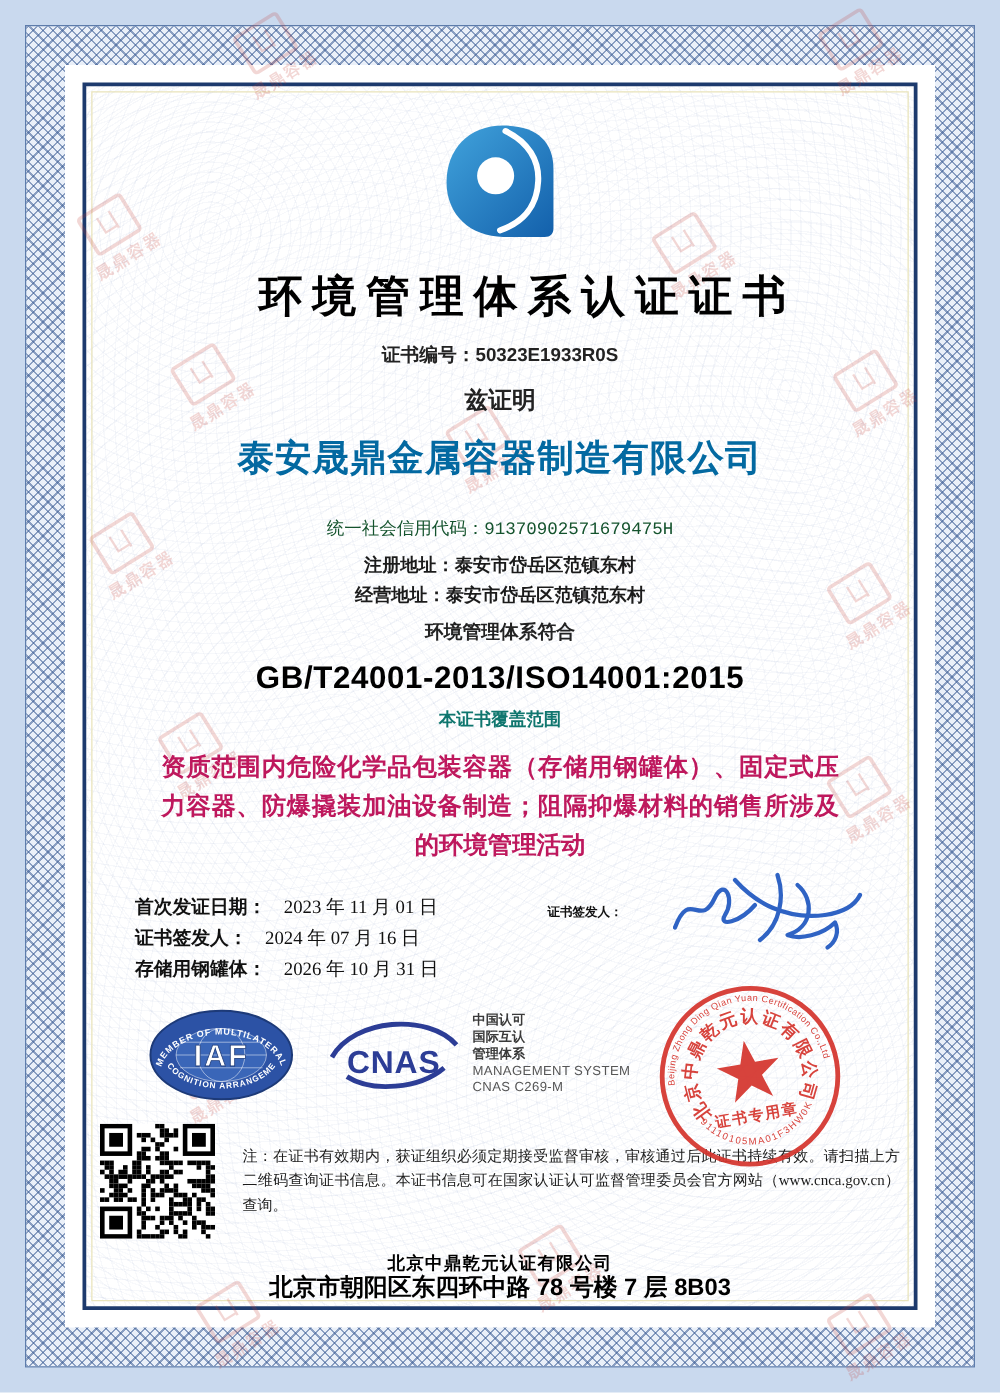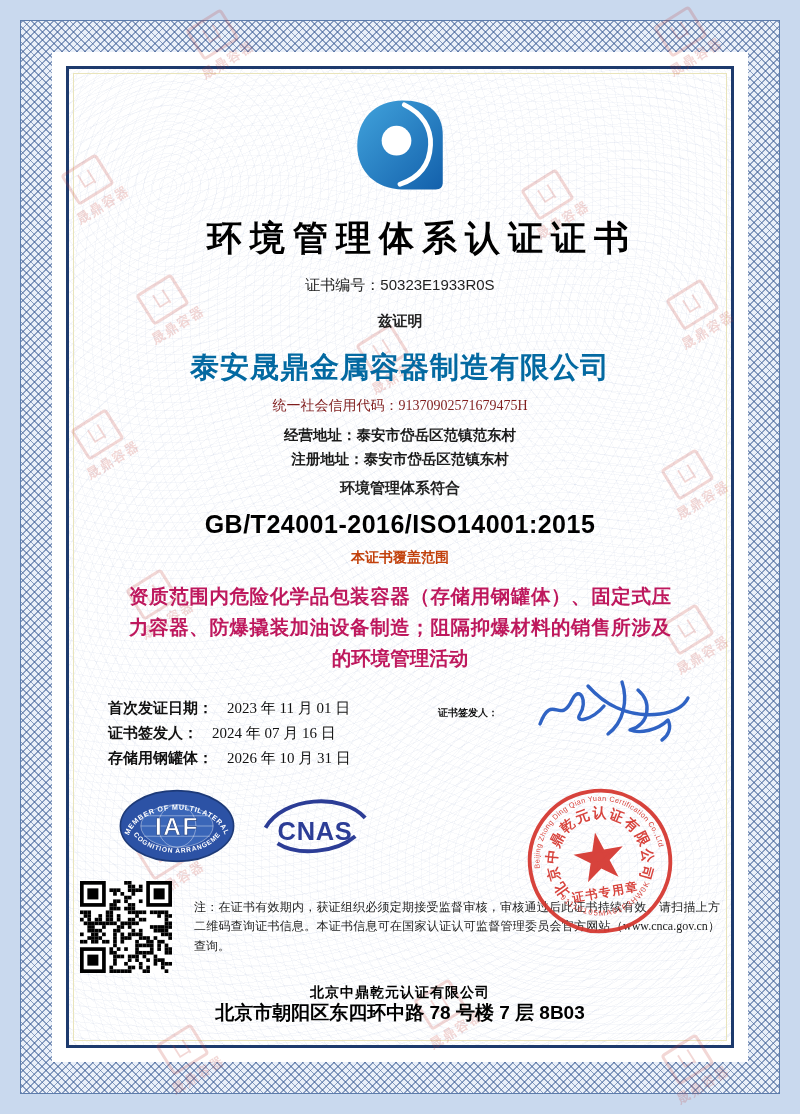--- a/index.html
+++ b/index.html
@@ -46,33 +46,33 @@
   }
   .watermark .stamp-text{font-size:13px;font-weight:bold;letter-spacing:2px;margin-top:3px;white-space:nowrap;}
 
   
   .content{position:absolute;inset:69px;z-index:2;text-align:center;}
 
   .logo{margin:28px auto 0;display:block;width:104px;height:96px;}
 
   .title{margin-top:24px;font-size:35px;line-height:42px;font-weight:700;letter-spacing:8px;color:#000;padding-left:44px;}
 
-  .cert-no{margin-top:16px;font-size:15px;line-height:20px;font-weight:400;color:#222;}
-  .certify{margin-top:16px;font-size:15px;line-height:20px;font-weight:600;color:#222;}
+  .cert-no{margin-top:16px;font-size:15px;line-height:20px;font-weight:700;color:#222;}
+  .certify{margin-top:16px;font-size:19px;line-height:20px;font-weight:600;color:#222;}
 
   .company-name{margin-top:15px;font-size:29px;line-height:42px;font-weight:700;letter-spacing:1px;color:#0369a1;}
 
-  .credit-code{margin-top:9px;font-size:14px;line-height:18px;color:#7f1d1d;font-family:Liberation Serif, serif;}
+  .credit-code{margin-top:27px;font-size:14px;line-height:18px;color:#14532d;font-family:Liberation Mono, monospace;}
 
   .addresses{margin-top:8px;}
   .addr-row{font-size:14.5px;line-height:24px;font-weight:700;color:#1b1b1b;}
 
   .conformity{margin-top:7px;font-size:15px;line-height:20px;font-weight:600;color:#222;}
   .standard-code{margin-top:10px;font-size:25px;line-height:32px;font-weight:700;letter-spacing:.5px;color:#000;}
-  .scope-heading{margin-top:8px;font-size:14px;line-height:18px;font-weight:600;color:#c2410c;}
+  .scope-heading{margin-top:8px;font-size:14px;line-height:18px;font-weight:600;color:#0f766e;}
   .scope-text{
     width:542px;margin:15px auto 0;
     font-size:19.5px;line-height:31px;font-weight:700;color:#be185d;
     text-align:justify;text-align-last:center;
   }
 
   .dates-signer{width:620px;margin:22px auto 16px;display:flex;text-align:left;justify-content:flex-end;}
   .dates-block{width:330px;padding-left:18px;}
   .date-row{font-size:15px;line-height:25px;font-family:"Liberation Serif",serif;color:#111;white-space:nowrap;}
   .date-row .dlabel{font-weight:bold;margin-right:14px;}
@@ -126,27 +126,27 @@
 
     <div class="cert-no"><span>证书编号：</span><span>50323E1933R0S</span></div>
 
     <div class="certify">兹证明</div>
 
     <div class="company-name">泰安晟鼎金属容器制造有限公司</div>
 
     <div class="credit-code"><span>统一社会信用代码：</span><span>91370902571679475H</span></div>
 
     <div class="addresses">
+      <div class="addr-row"><span>注册地址：</span><span>泰安市岱岳区范镇东村</span></div>
       <div class="addr-row"><span>经营地址：</span><span>泰安市岱岳区范镇范东村</span></div>
-      <div class="addr-row"><span>注册地址：</span><span>泰安市岱岳区范镇东村</span></div>
     </div>
 
     <div class="conformity">环境管理体系符合</div>
 
-    <div class="standard-code">GB/T24001-2016/ISO14001:2015</div>
+    <div class="standard-code">GB/T24001-2013/ISO14001:2015</div>
 
     <div class="scope-heading">本证书覆盖范围</div>
 
     <div class="scope-text">资质范围内危险化学品包装容器（存储用钢罐体）、固定式压力容器、防爆撬装加油设备制造；阻隔抑爆材料的销售所涉及的环境管理活动</div>
 
     <div class="dates-signer">
       <div class="dates-block">
         <div class="date-row"><span class="dlabel">首次发证日期：</span><span>2023 年 11 月 01 日</span></div>
         <div class="date-row"><span class="dlabel">证书签发人：</span><span>2024 年 07 月 16 日</span></div>
         <div class="date-row"><span class="dlabel">存储用钢罐体：</span><span>2026 年 10 月 31 日</span></div>
@@ -185,20 +185,27 @@
         </text>
         <text x="75" y="59" text-anchor="middle" font-size="31" font-weight="bold" fill="#fff" stroke="#1d3a78" stroke-width=".8" letter-spacing="2">IAF</text>
       </svg>
 
       <div class="cnas-group">
         <svg width="106" height="74" viewBox="0 0 150 95">
           <path d="M 5,50 C 30,6 114,0 146,36" stroke="#2c3d96" stroke-width="5.5" fill="none"></path>
           <path d="M 22,72 C 50,90 104,86 132,62" stroke="#2c3d96" stroke-width="5.5" fill="none"></path>
           <text x="75" y="68" text-anchor="middle" font-size="36" font-weight="bold" fill="#2c3d96" letter-spacing="1">CNAS</text>
         </svg>
+        <div class="cnas-lines">
+          <div>中国认可</div>
+          <div>国际互认</div>
+          <div>管理体系</div>
+          <div class="en">MANAGEMENT SYSTEM</div>
+          <div class="en">CNAS  C269-M</div>
+        </div>
       </div>
     </div>
 
     <div class="qr-note-row">
       <svg id="qr" class="qr-box" viewBox="0 0 100 100">
           <rect x="0" y="0" width="100" height="100" fill="#fff"></rect>
           <rect x="48" y="0" width="4" height="4" fill="#000"></rect>
           <rect x="52" y="0" width="4" height="4" fill="#000"></rect>
           <rect x="52" y="4" width="4" height="4" fill="#000"></rect>
           <rect x="56" y="4" width="4" height="4" fill="#000"></rect>

